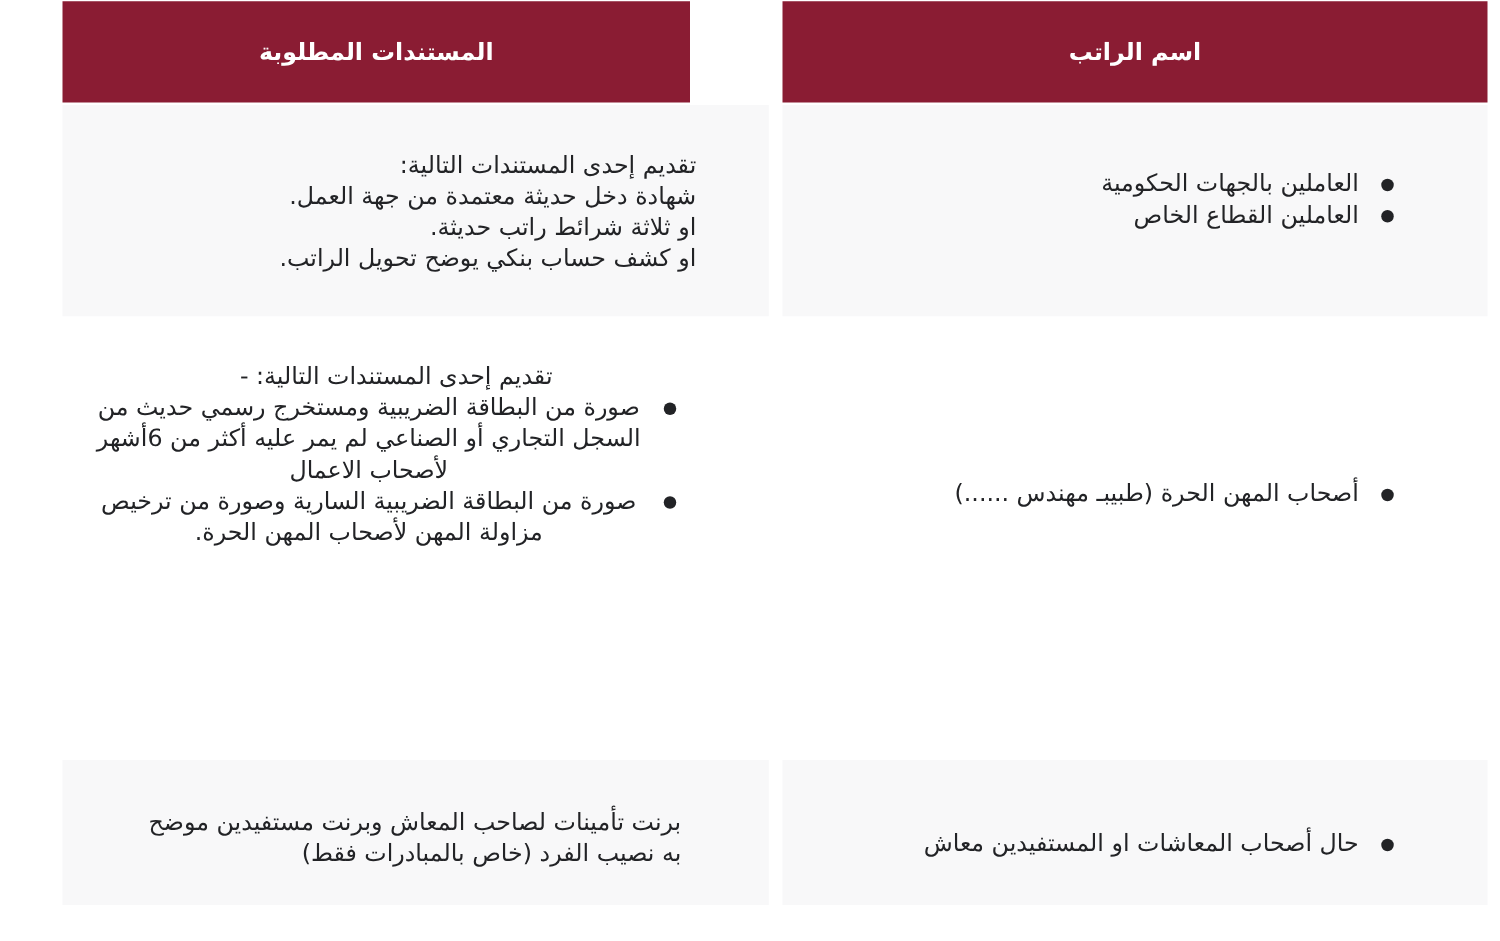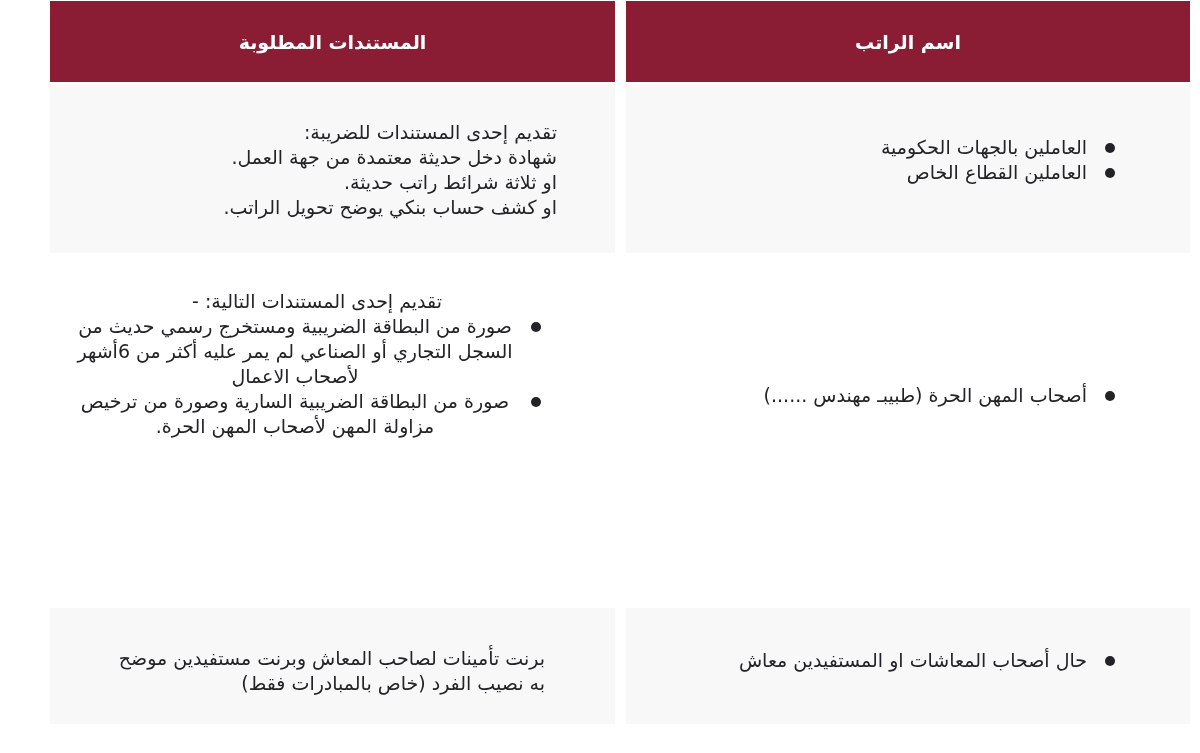--- a/index.html
+++ b/index.html
@@ -23,30 +23,30 @@
   ul.bul { margin: 0; padding: 0; list-style: none; }
   ul.bul li { position: relative; padding-right: 0; }
   ul.bul li::before {
     content: ""; position: absolute; right: -28px; top: 8px;
     width: 10px; height: 10px; border-radius: 50%; background: #222326;
   }
 </style>
 </head>
 <body>
 
-<div class="cell hdr" style="left:50px; top:1px; width:565px; height:81px;">
+<div class="cell hdr" style="left:50px; top:1px; width:502px; height:81px;">
   <span>المستندات المطلوبة</span>
 </div>
 <div class="cell hdr" style="left:626px; top:1px; width:564px; height:81px;">
   <span>اسم الراتب</span>
 </div>
 
 <div class="cell shaded" style="left:50px; top:84px; width:565px; height:169px;">
   <div class="txt" style="right:58px; top:36px; width:480px;">
-    <p>تقديم إحدى المستندات للضريبة:</p>
+    <p>تقديم إحدى المستندات التالية:</p>
     <p>شهادة دخل حديثة معتمدة من جهة العمل.</p>
     <p>او ثلاثة شرائط راتب حديثة.</p>
     <p>او كشف حساب بنكي يوضح تحويل الراتب.</p>
   </div>
 </div>
 <div class="cell shaded" style="left:626px; top:84px; width:564px; height:169px;">
   <div class="txt" style="right:103px; top:51px; width:420px;">
     <ul class="bul">
       <li>العاملين بالجهات الحكومية</li>
       <li>العاملين القطاع الخاص</li>
@@ -70,18 +70,18 @@
     </ul>
   </div>
 </div>
 
 <div class="cell shaded" style="left:50px; top:608px; width:565px; height:116px;">
   <div class="txt" style="right:70px; top:38px; width:440px;">
     <p>برنت تأمينات لصاحب المعاش وبرنت مستفيدين موضح به نصيب الفرد (خاص بالمبادرات فقط)</p>
   </div>
 </div>
 <div class="cell shaded" style="left:626px; top:608px; width:564px; height:116px;">
-  <div class="txt" style="right:103px; top:40px; width:440px;">
+  <div class="txt" style="right:103px; top:55px; width:440px;">
     <ul class="bul">
       <li>حال أصحاب المعاشات او المستفيدين معاش</li>
     </ul>
   </div>
 </div>
 
 </body></html>

